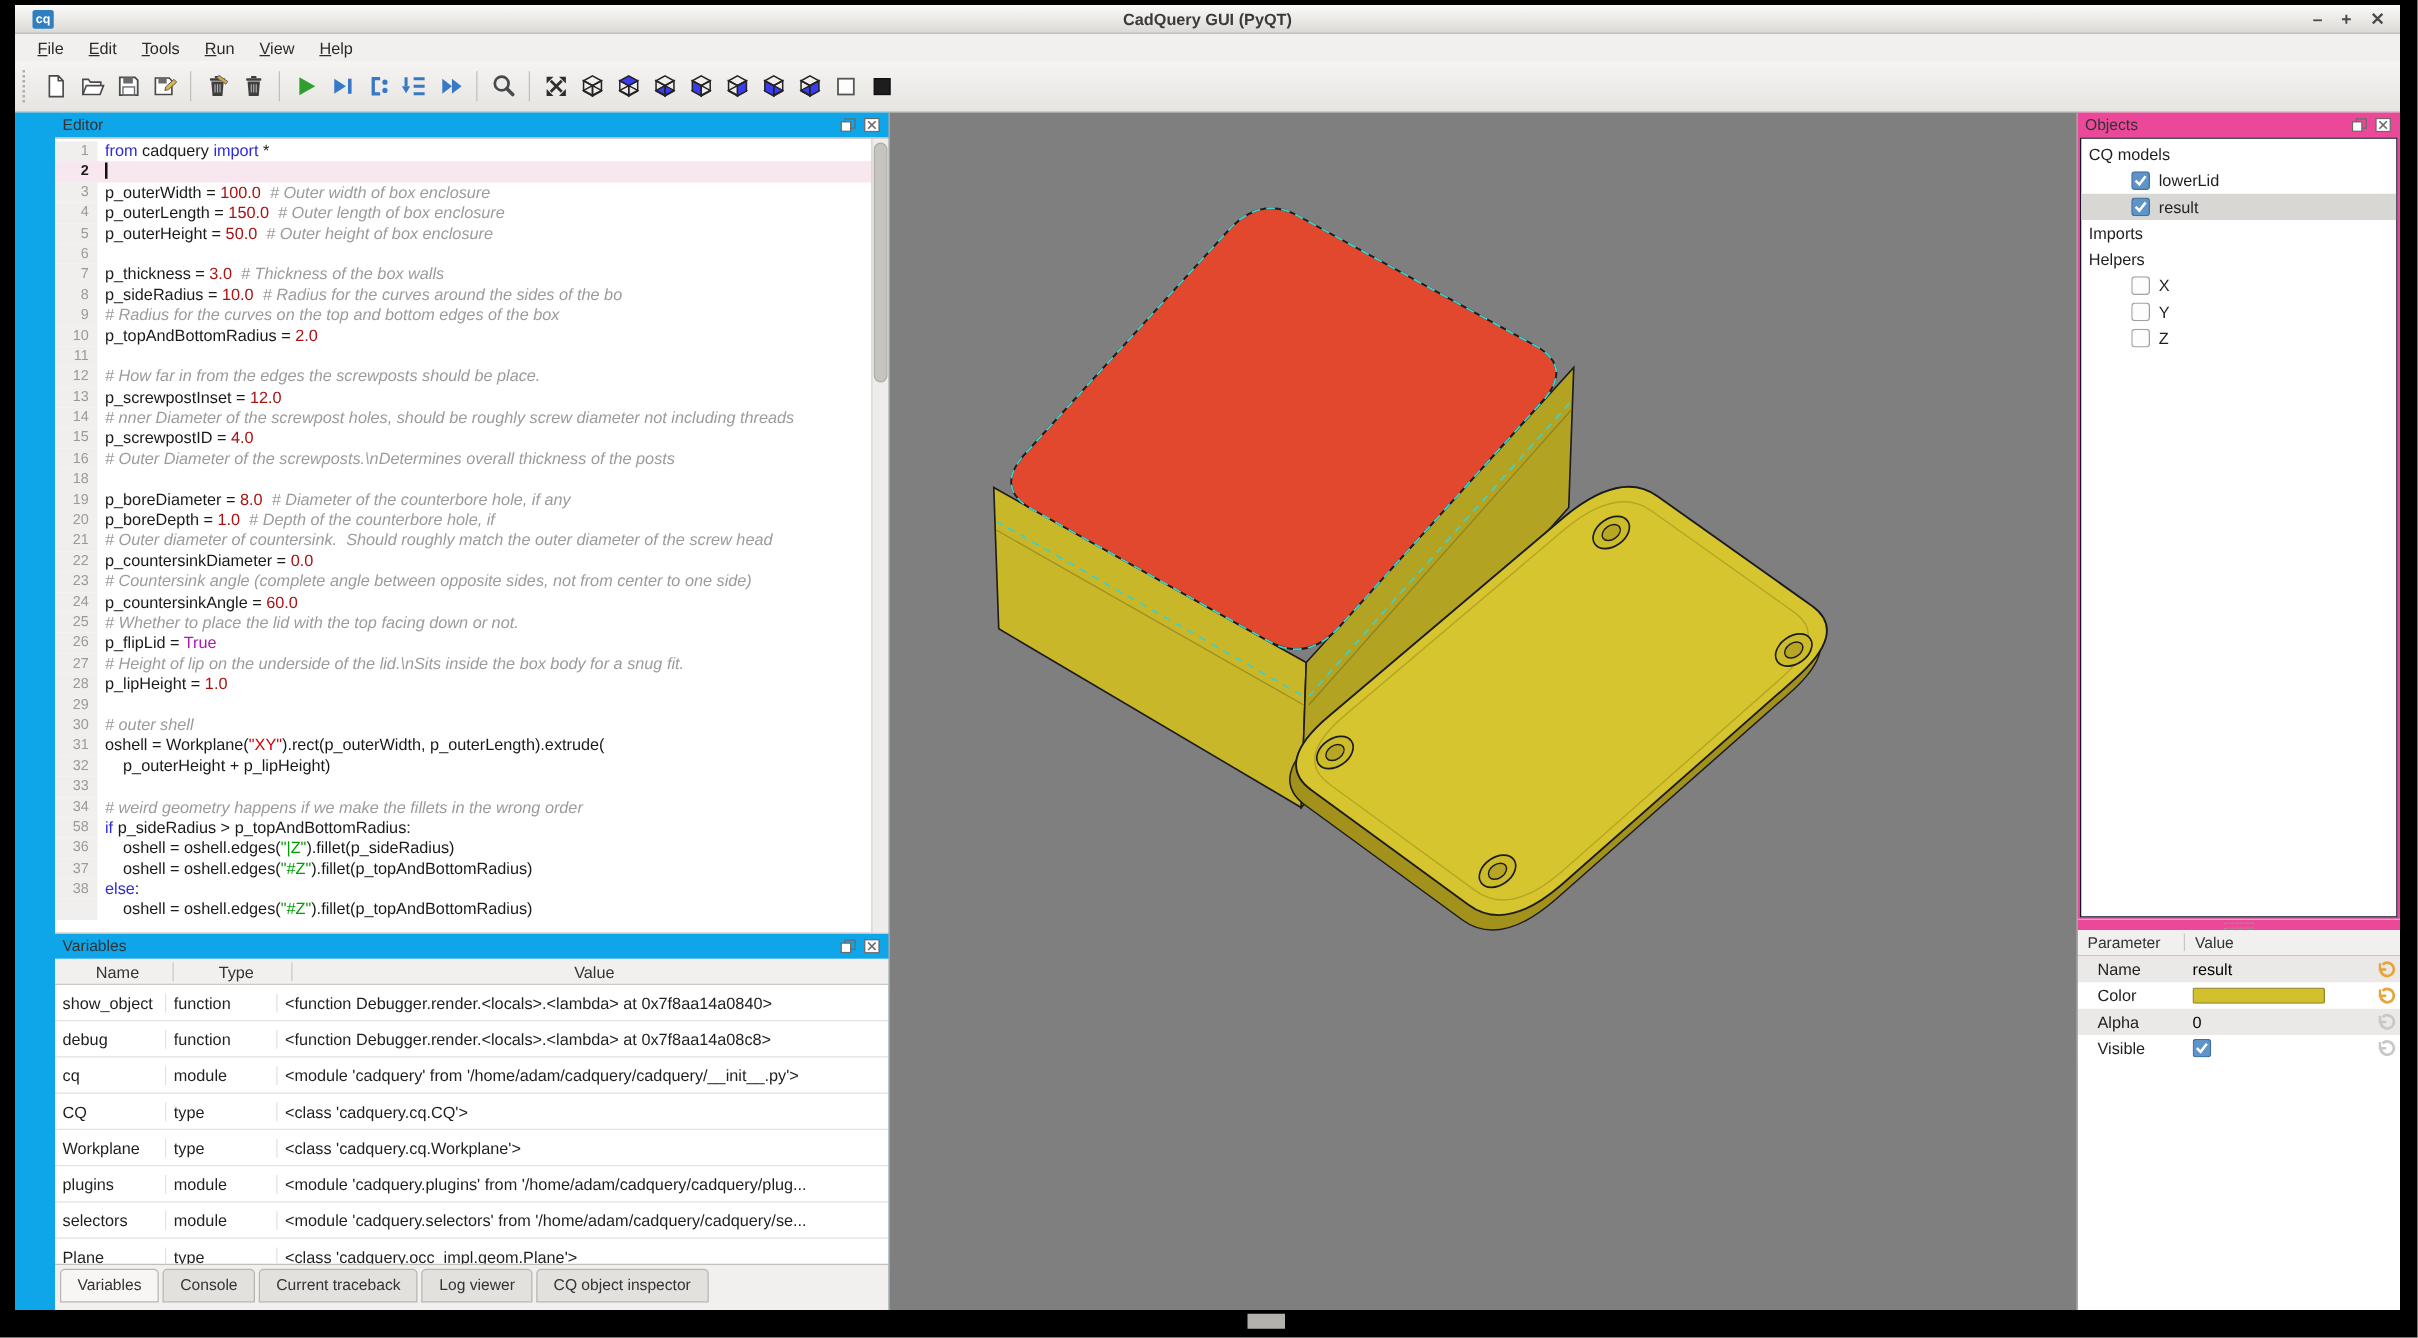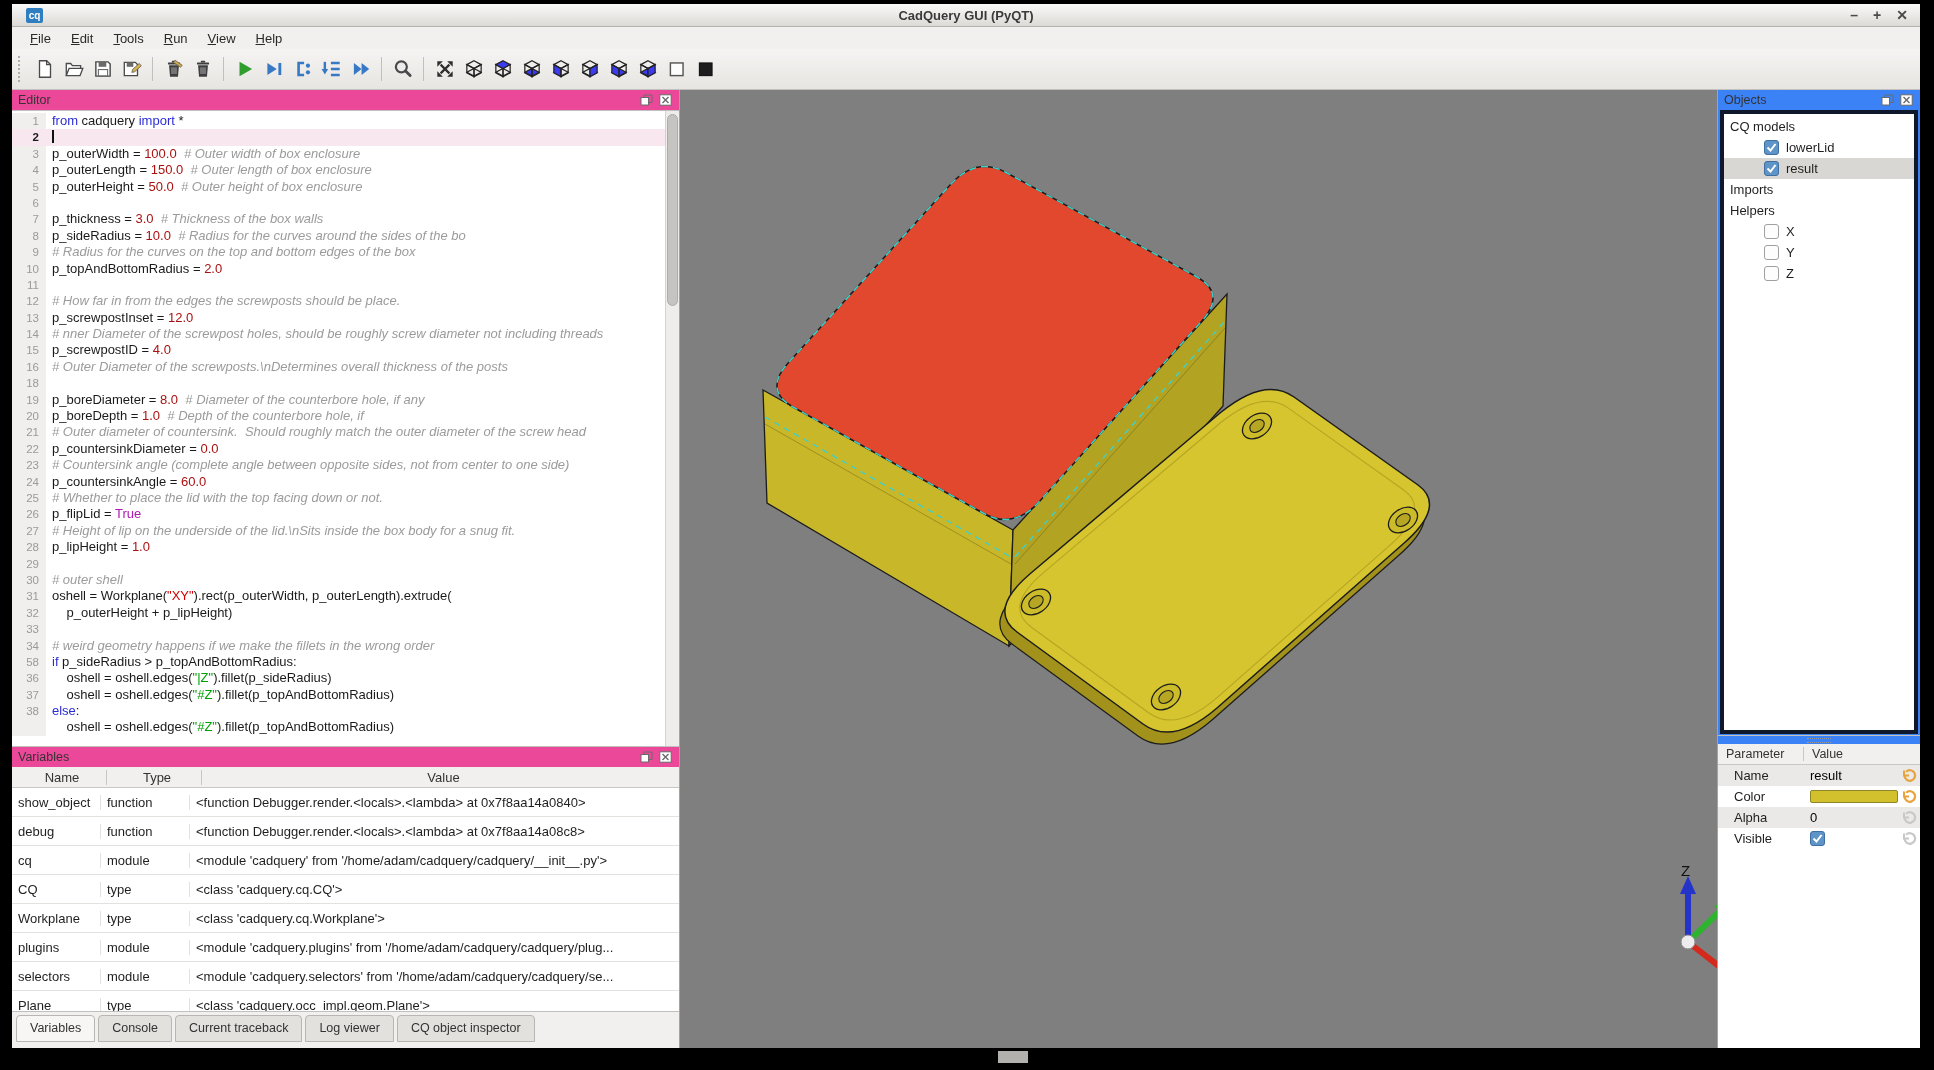--- a/index.html
+++ b/index.html
@@ -14,21 +14,21 @@
   
   .menubar{height:22px;display:flex;align-items:center;padding-left:8px;font-size:13px;color:#2a2a2a;background:#f1f0ee;flex:none;}
   .mi{padding:2px 10px;}
   
   .toolbar{height:40px;display:flex;align-items:center;background:linear-gradient(#f5f4f2,#e7e5e2);border-bottom:1px solid #c2c0bc;padding-left:4px;flex:none;}
   .tb-handle{width:5px;height:26px;border-left:2px dotted #b0aeaa;margin:0 5px 0 2px;}
   .tbtn{width:27px;height:27px;display:flex;align-items:center;justify-content:center;margin:0 1px;}
   .tsep{width:1px;height:24px;background:#c2c0bc;margin:0 6px;}
   
   .main{flex:1;display:flex;min-height:0;}
-  .leftcol{width:667px;display:flex;flex-direction:column;background:#ec4899;flex:none;}
+  .leftcol{width:667px;display:flex;flex-direction:column;background:#0ea5e9;flex:none;padding-left:32px;}
   .panel-hdr{height:20px;display:flex;align-items:center;font-size:12.5px;color:#333;padding:0 6px;flex:none;}
   .panel-hdr .sp{flex:1;}
   .phb{width:16px;height:14px;display:flex;align-items:center;justify-content:center;margin-left:3px;}
   
   .editor-panel{height:657px;display:flex;flex-direction:column;flex:none;}
   .editor-wrap{flex:1;position:relative;background:#fff;border-top:1px solid #c2c0bc;border-bottom:1px solid #c2c0bc;overflow:hidden;}
   .code{position:absolute;left:0;top:2px;right:13px;bottom:0;overflow:hidden;font-size:13px;line-height:16.4px;}
   .cl{display:flex;height:16.4px;white-space:pre;}
   .ln{width:27px;text-align:right;padding-right:7px;color:#9a9a9a;background:#f0efee;flex:none;font-size:11.5px;line-height:16.4px;}
   .cl.cur{background:#f8e7ef;}
@@ -52,23 +52,23 @@
   .vtr .c1{width:82px;flex:none;}
   .vtr .c2{width:82px;flex:none;border-left:1px solid #e4e2df;}
   .vtr .c3{flex:1;border-left:1px solid #e4e2df;}
   .tabsbar{height:33px;display:flex;align-items:flex-start;padding:3px 0 0 4px;gap:3px;background:#f1f0ee;flex:none;}
   .tab{padding:5px 13px 6px;font-size:12.5px;background:#e3e1de;border:1px solid #b8b6b2;border-radius:4px 4px 0 0;color:#333;}
   .tab.active{background:#f7f6f4;position:relative;}
   
   .viewport{flex:1;position:relative;background:#7f7f7f;border-left:1px solid #a5a3a0;border-right:1px solid #a5a3a0;overflow:hidden;}
   .vpsvg{position:absolute;left:0;top:0;}
   
-  .rightcol{width:202px;display:flex;flex-direction:column;background:#3b82f6;flex:none;}
+  .rightcol{width:258px;display:flex;flex-direction:column;background:#ec4899;flex:none;}
   .objects-panel{height:645px;display:flex;flex-direction:column;flex:none;}
-  .tree{flex:1;margin:0 2px 1px 2px;background:#fff;border:4px solid #0f172a;overflow:hidden;font-size:13px;color:#1f1f1f;padding-top:2px;}
+  .tree{flex:1;margin:0 2px 1px 2px;background:#fff;border:1px solid #0f172a;overflow:hidden;font-size:13px;color:#1f1f1f;padding-top:2px;}
   .orow{display:flex;align-items:center;height:21px;padding-left:6px;}
   .orow.check{padding-left:40px;}
   .orow.sel{background:#d9d7d3;}
   .orow .cb{margin-right:7px;display:flex;}
   .params-panel{flex:1;display:flex;flex-direction:column;border-top:1px solid #c2c0bc;min-height:0;}
   .grip{height:8px;display:flex;justify-content:center;align-items:center;flex:none;}
   .grip i{width:24px;height:3px;border-top:1px dotted #9a9a9a;border-bottom:1px dotted #9a9a9a;}
   .phdr{height:20px;display:flex;background:#f1f0ee;border-bottom:1px solid #c9c7c3;font-size:12.5px;color:#333;align-items:center;flex:none;}
   .phdr .pc1{width:86px;padding-left:8px;border-right:1px solid #c9c7c3;box-sizing:border-box;}
   .phdr .pc2{padding-left:8px;}

